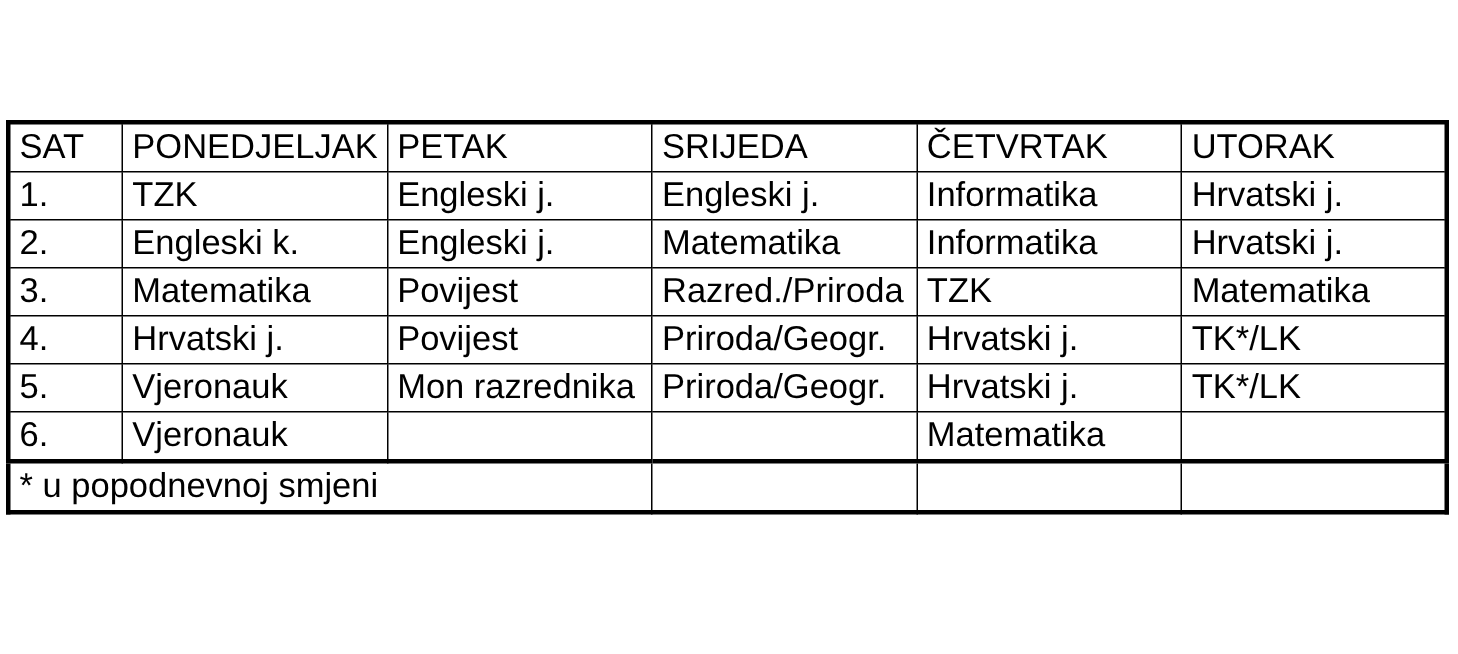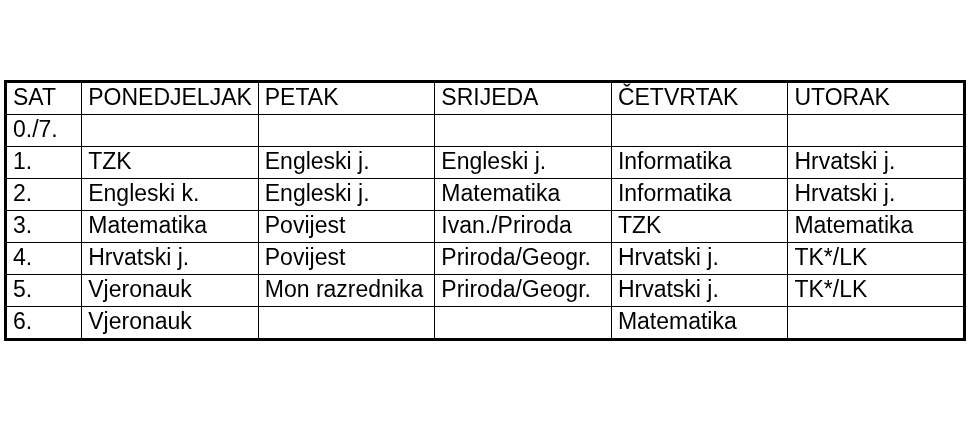--- a/index.html
+++ b/index.html
@@ -109,48 +109,40 @@
         <th class="sat">SAT</th>
         <th>PONEDJELJAK</th>
         <th>PETAK</th>
         <th>SRIJEDA</th>
         <th>ČETVRTAK</th>
         <th>UTORAK</th>
       </tr>
     </thead>
     <tbody>
       <tr>
-        <td class="sat">0./7.</td>
-        <td></td>
-        <td></td>
-        <td></td>
-        <td></td>
-        <td></td>
-      </tr>
-      <tr>
         <td class="sat">1.</td>
         <td>TZK</td>
         <td>Engleski j.</td>
         <td>Engleski j.</td>
         <td>Informatika</td>
         <td>Hrvatski j.</td>
       </tr>
       <tr>
         <td class="sat">2.</td>
         <td>Engleski k.</td>
         <td>Engleski j.</td>
         <td>Matematika</td>
         <td>Informatika</td>
         <td>Hrvatski j.</td>
       </tr>
       <tr>
         <td class="sat">3.</td>
         <td>Matematika</td>
         <td>Povijest</td>
-        <td>Ivan./Priroda</td>
+        <td>Razred./Priroda</td>
         <td>TZK</td>
         <td>Matematika</td>
       </tr>
       <tr>
         <td class="sat">4.</td>
         <td>Hrvatski j.</td>
         <td>Povijest</td>
         <td>Priroda/Geogr.</td>
         <td>Hrvatski j.</td>
         <td>TK*/LK</td>
@@ -164,16 +156,22 @@
         <td>TK*/LK</td>
       </tr>
       <tr>
         <td class="sat">6.</td>
         <td>Vjeronauk</td>
         <td></td>
         <td></td>
         <td>Matematika</td>
         <td></td>
       </tr>
+      <tr class="last-row">
+        <td class="note" colspan="3">* u popodnevnoj smjeni</td>
+        <td class="note-blank"></td>
+        <td class="note-blank"></td>
+        <td class="note-blank"></td>
+      </tr>
     </tbody>
   </table>
 
 </div>
 
 </body></html>

